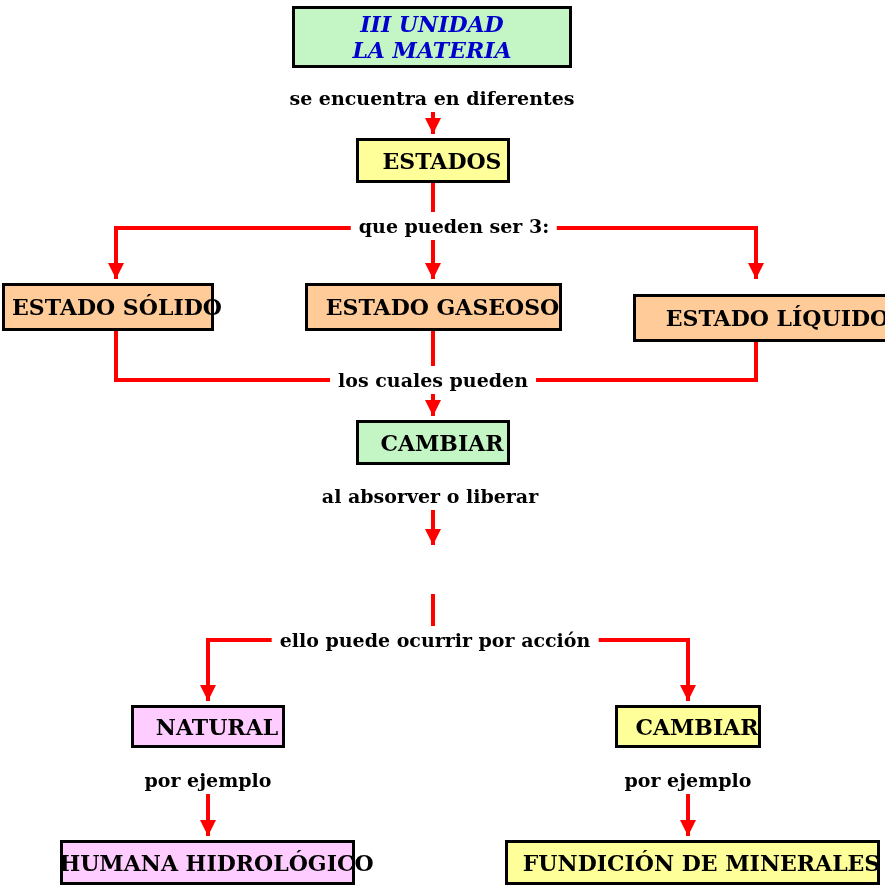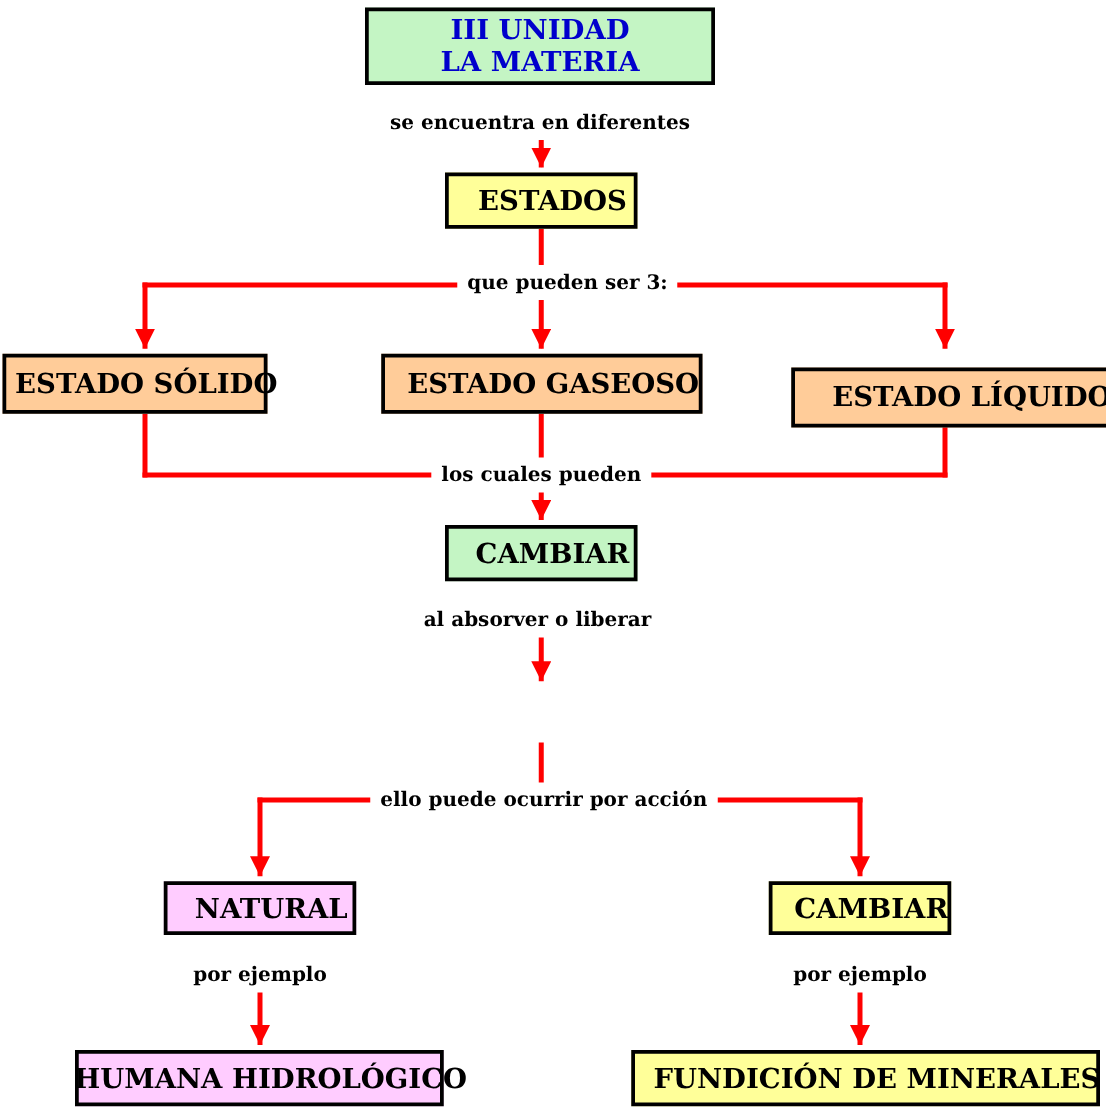--- a/index.html
+++ b/index.html
@@ -19,25 +19,25 @@
     font-weight:bold;font-size:22px;text-align:center;color:#000;
     white-space:nowrap;
     padding-left:18px;
   }
   .box.green{background:var(--green);}
   .box.yellow{background:var(--yellow);}
   .box.orange{background:var(--orange);}
   .box.gray{background:var(--gray);}
   .box.pink{background:var(--pink);}
   .title-box{flex-direction:column;justify-content:space-evenly;color:var(--blue);padding:2px 0;}
-  .title-line{line-height:1.1;}
+  .title-line{line-height:1.1;font-style:italic;}
   .clabel{
     position:absolute;z-index:1;transform:translateX(-50%);
     background:#ffffff;padding:0 8px;
-    font-weight:bold;font-size:16px;line-height:28px;white-space:nowrap;color:#000;
+    font-weight:bold;font-size:19px;line-height:28px;white-space:nowrap;color:#000;
   }
 </style>
 </head>
 <body>
 
 <div class="diagram">
 
   <svg class="wires" width="885" height="893" viewBox="0 0 885 893">
     <defs>
       <marker id="ah" markerUnits="userSpaceOnUse" markerWidth="18" markerHeight="18" refX="16" refY="8" orient="auto">

